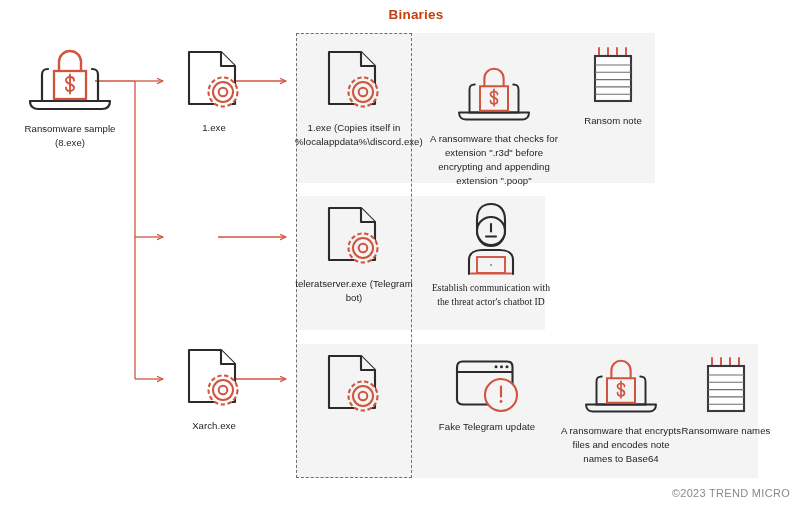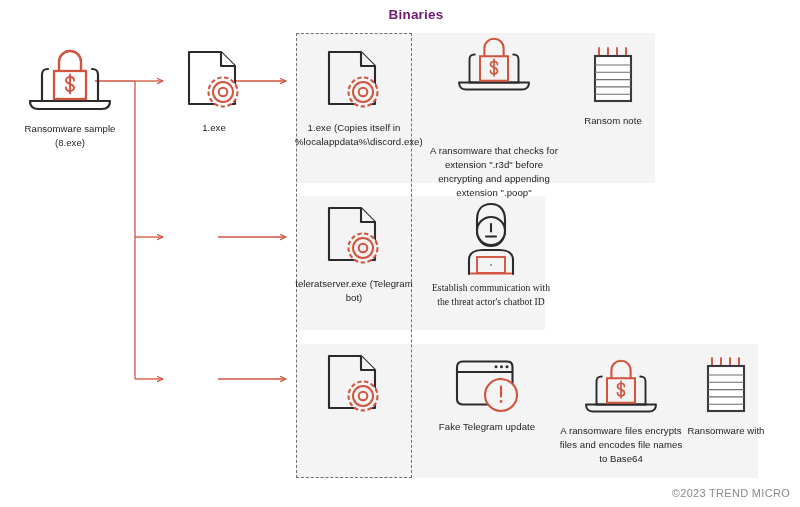--- a/index.html
+++ b/index.html
@@ -11,21 +11,21 @@
     overflow:hidden;
     position:relative;
   }
   .stage{position:absolute;left:0;top:0;width:800px;height:507px;}
   .abs{position:absolute;}
 
   
   #binaries-title{
     left:296px;top:7px;width:240px;
     font-size:13.5px;font-weight:bold;letter-spacing:.2px;
-    text-align:center;color:#701a75;
+    text-align:center;color:#c2410c;
   }
 
   
   .gray-panel{background:#f4f4f4;}
   .dashed-box{
     border:1.4px dashed #6e6e73;
     background:transparent;
     box-sizing:border-box;
   }
 
@@ -115,37 +115,51 @@
           <circle cx="0" cy="0" r="14.5" fill="#fff" stroke="#d1543f" stroke-width="2.1" stroke-dasharray="4.3 2.6"></circle>
           <circle cx="0" cy="0" r="10" fill="#fff" stroke="#d1543f" stroke-width="2"></circle>
           <circle cx="0" cy="0" r="4.3" fill="#fff" stroke="#d1543f" stroke-width="2"></circle>
         </g>
       </svg>
     </span>
     <div class="cap">1.exe</div>
   </div>
 
 
+  <div class="abs node" style="left:164px;top:346px;width:100px;">
+    <span>
+      <svg width="62" height="68" viewBox="0 0 62 68">
+        <path d="M6,4 L38,4 L52,18 L52,56 L6,56 Z" fill="#fff" stroke="#2b2b2e" stroke-width="2.1" stroke-linejoin="round"></path>
+        <path d="M38,4 L38,18 L52,18" fill="#fff" stroke="#2b2b2e" stroke-width="2.1" stroke-linejoin="round"></path>
+        <g transform="translate(40,44)">
+          <circle cx="0" cy="0" r="14.5" fill="#fff" stroke="#d1543f" stroke-width="2.1" stroke-dasharray="4.3 2.6"></circle>
+          <circle cx="0" cy="0" r="10" fill="#fff" stroke="#d1543f" stroke-width="2"></circle>
+          <circle cx="0" cy="0" r="4.3" fill="#fff" stroke="#d1543f" stroke-width="2"></circle>
+        </g>
+      </svg>
+    </span>
+    <div class="cap">Xarch.exe</div>
+  </div>
 
   <div class="abs node" style="left:294px;top:48px;width:120px;">
     <span>
       <svg width="62" height="68" viewBox="0 0 62 68">
         <path d="M6,4 L38,4 L52,18 L52,56 L6,56 Z" fill="#f4f4f4" stroke="#2b2b2e" stroke-width="2.1" stroke-linejoin="round"></path>
         <path d="M38,4 L38,18 L52,18" fill="#f4f4f4" stroke="#2b2b2e" stroke-width="2.1" stroke-linejoin="round"></path>
         <g transform="translate(40,44)">
           <circle cx="0" cy="0" r="14.5" fill="#f4f4f4" stroke="#d1543f" stroke-width="2.1" stroke-dasharray="4.3 2.6"></circle>
           <circle cx="0" cy="0" r="10" fill="#f4f4f4" stroke="#d1543f" stroke-width="2"></circle>
           <circle cx="0" cy="0" r="4.3" fill="#f4f4f4" stroke="#d1543f" stroke-width="2"></circle>
         </g>
       </svg>
     </span>
     <div class="cap cap-wide">1.exe (Copies itself in %localappdata%\discord.exe)</div>
   </div>
 
-  <div class="abs node" style="left:425px;top:33px;width:138px;gap:42px;">
+  <div class="abs node" style="left:425px;top:63px;width:138px;">
     <span>
       <svg width="84" height="64" viewBox="0 0 96 72">
         <path d="M26,24 C21,24 20,26 20,30 L20,56 L76,56 L76,30 C76,26 75,24 70,24" fill="none" stroke="#2b2b2e" stroke-width="2.2" stroke-linecap="round"></path>
         <path d="M8,56 L88,56 C88,62 84,64 80,64 L16,64 C12,64 8,62 8,56 Z" fill="none" stroke="#2b2b2e" stroke-width="2.2" stroke-linejoin="round"></path>
         <path d="M37,26 L37,17 C37,10.5 42,6 48,6 C54,6 59,10.5 59,17 L59,26" fill="none" stroke="#d1543f" stroke-width="2.4" stroke-linecap="round"></path>
         <rect x="32" y="26" width="32" height="28" fill="#f4f4f4" stroke="#d1543f" stroke-width="2.3"></rect>
         <path d="M52,35.5 C52,33.4 50.2,32 48,32 C45.8,32 44,33.4 44,35.2
                  C44,37.2 45.8,38.2 48,39 C50.2,39.8 52,40.8 52,42.8
                  C52,44.6 50.2,46 48,46 C45.8,46 44,44.6 44,42.5" fill="none" stroke="#d1543f" stroke-width="1.9" stroke-linecap="round"></path>
         <path d="M48,29.5 L48,48.5" stroke="#d1543f" stroke-width="1.9" stroke-linecap="round"></path>
@@ -255,21 +269,21 @@
         <path d="M26,24 C21,24 20,26 20,30 L20,56 L76,56 L76,30 C76,26 75,24 70,24" fill="none" stroke="#2b2b2e" stroke-width="2.2" stroke-linecap="round"></path>
         <path d="M8,56 L88,56 C88,62 84,64 80,64 L16,64 C12,64 8,62 8,56 Z" fill="none" stroke="#2b2b2e" stroke-width="2.2" stroke-linejoin="round"></path>
         <path d="M37,26 L37,17 C37,10.5 42,6 48,6 C54,6 59,10.5 59,17 L59,26" fill="none" stroke="#d1543f" stroke-width="2.4" stroke-linecap="round"></path>
         <rect x="32" y="26" width="32" height="28" fill="#f4f4f4" stroke="#d1543f" stroke-width="2.3"></rect>
         <path d="M52,35.5 C52,33.4 50.2,32 48,32 C45.8,32 44,33.4 44,35.2
                  C44,37.2 45.8,38.2 48,39 C50.2,39.8 52,40.8 52,42.8
                  C52,44.6 50.2,46 48,46 C45.8,46 44,44.6 44,42.5" fill="none" stroke="#d1543f" stroke-width="1.9" stroke-linecap="round"></path>
         <path d="M48,29.5 L48,48.5" stroke="#d1543f" stroke-width="1.9" stroke-linecap="round"></path>
       </svg>
     </span>
-    <div class="cap cap-mid">A ransomware files encrypts files and encodes file names to Base64</div>
+    <div class="cap cap-mid">A ransomware that encrypts files and encodes note names to Base64</div>
   </div>
 
   <div class="abs node" style="left:676px;top:355px;width:100px;">
     <span>
       <svg width="52" height="64" viewBox="0 0 52 64">
         <g stroke="#d1543f" stroke-width="1.9" stroke-linecap="round">
           <path d="M12,3 L12,14"></path>
             <path d="M21,3 L21,14"></path>
           <path d="M30,3 L30,14"></path>
             <path d="M39,3 L39,14"></path>
@@ -277,18 +291,18 @@
         <rect x="8" y="11" width="36" height="45" fill="#fff" stroke="#3a3a3d" stroke-width="2.1"></rect>
         <g stroke="#6e6e73" stroke-width="1.1">
           <path d="M8,20 L44,20"></path>
             <path d="M8,27.3 L44,27.3"></path>
           <path d="M8,34.6 L44,34.6"></path>
             <path d="M8,41.9 L44,41.9"></path>
           <path d="M8,49.2 L44,49.2"></path>
         </g>
       </svg>
     </span>
-    <div class="cap">Ransomware with</div>
+    <div class="cap">Ransomware names</div>
   </div>
 
   <div class="abs" id="copyright">©2023 TREND MICRO</div>
 
 </div>
 
 </body></html>

